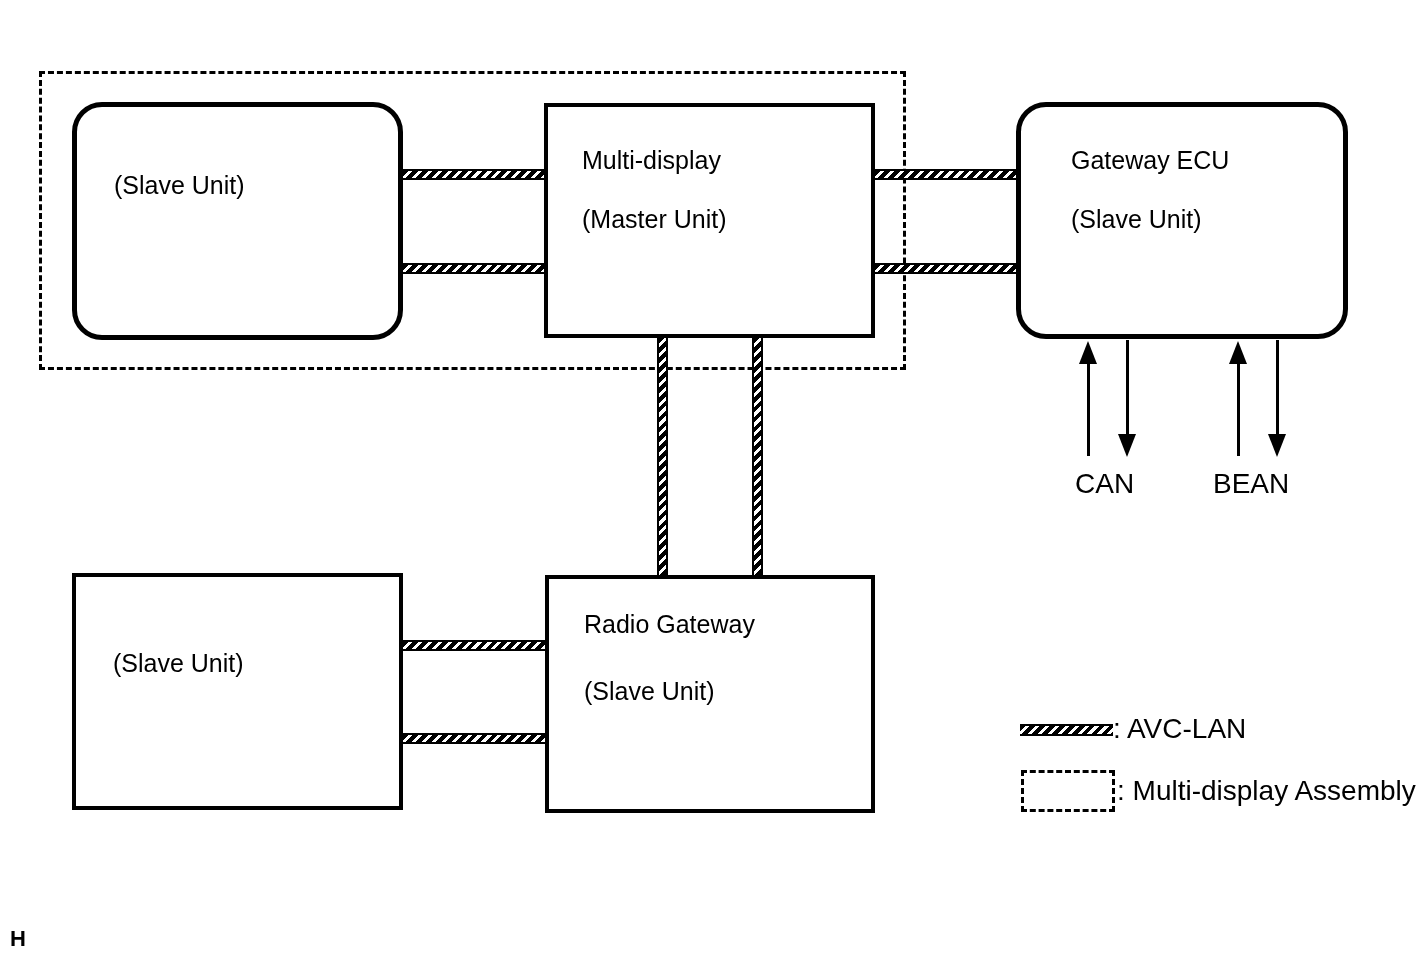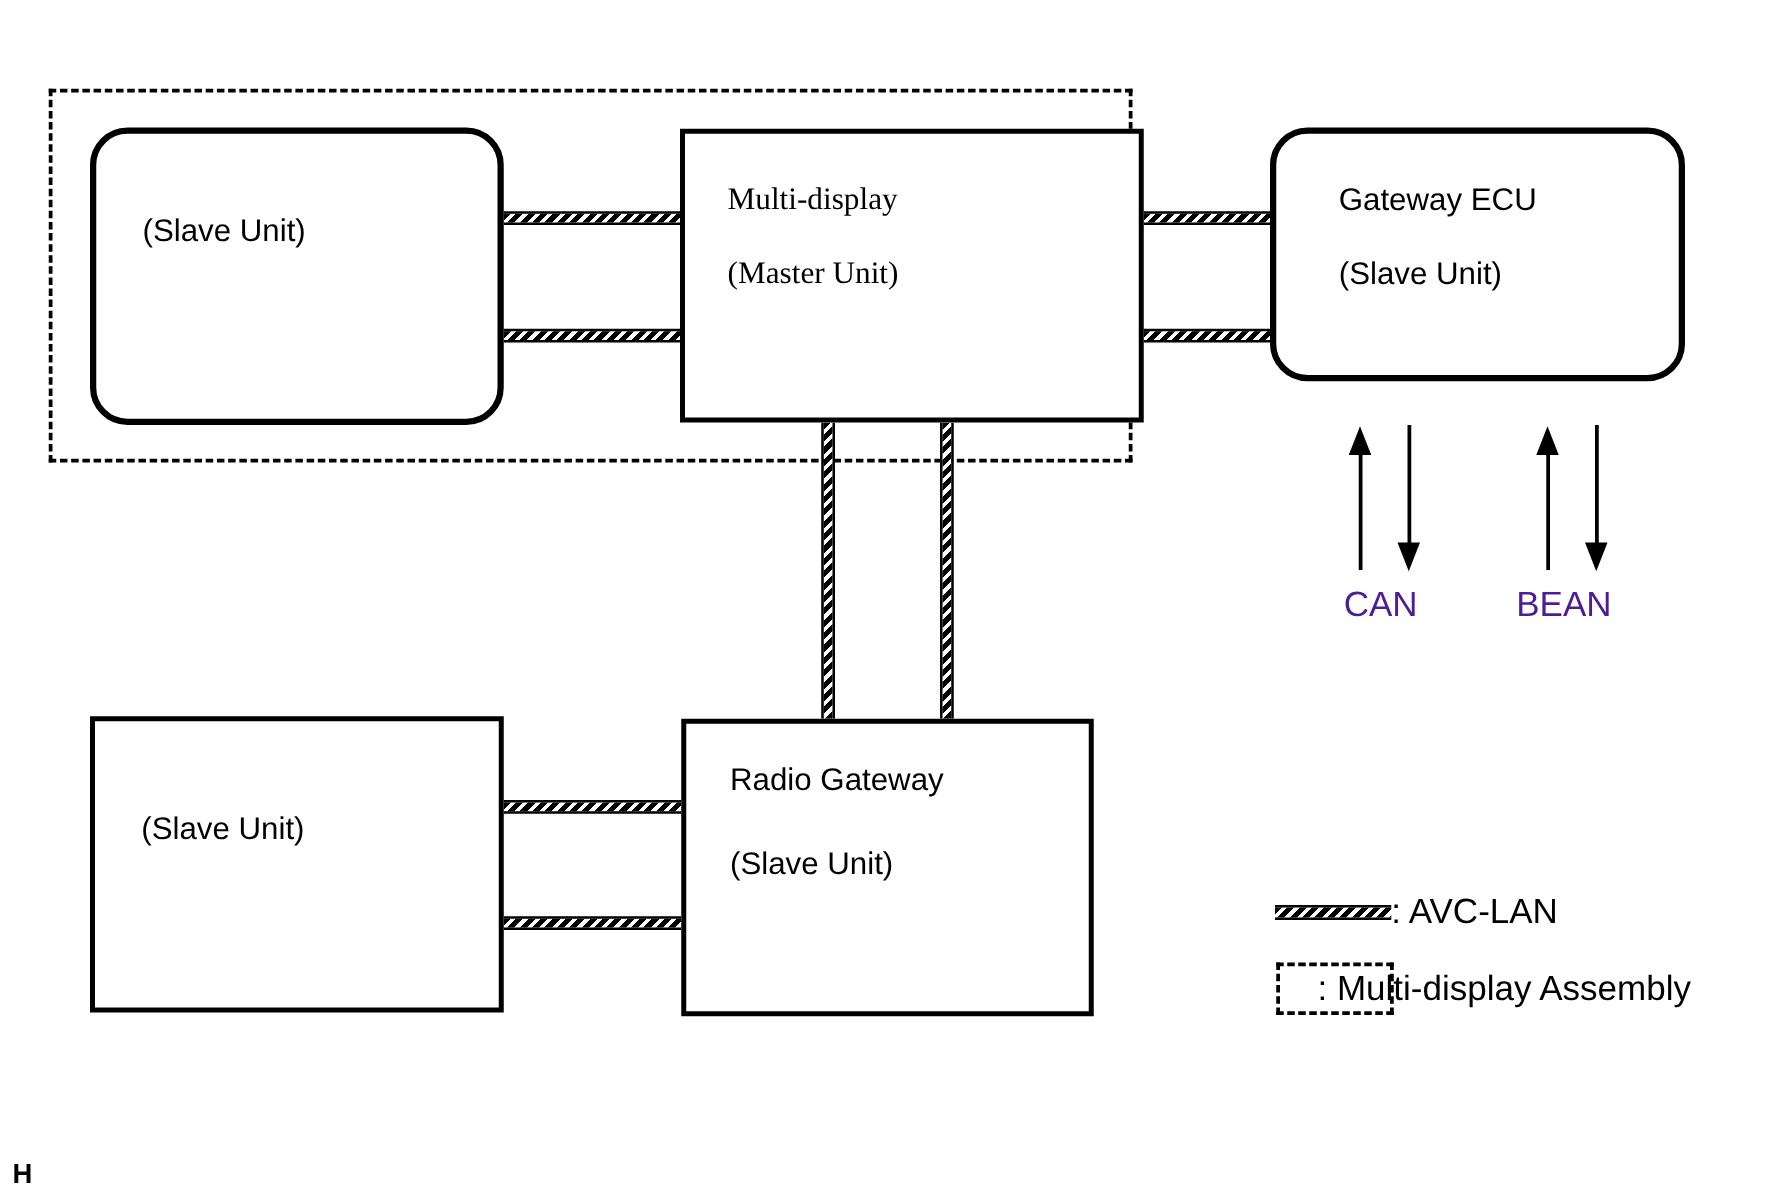--- a/index.html
+++ b/index.html
@@ -49,24 +49,24 @@
     color: #000;
   }
   .node.rounded { border-width: 5px; border-radius: 30px; }
 
   .node .title { font-weight: normal; }
   .node .subtitle { font-weight: normal; }
 
   #node-navigation { left: 72px; top: 102px; width: 331px; height: 238px; padding: 36px 10px 0 37px; }
   #node-navigation .subtitle { margin-top: 25px; }
 
-  #node-multidisplay { left: 544px; top: 103px; width: 371px; height: 235px; padding: 36px 10px 0 34px; font-family: Liberation Serif, serif; }
+  #node-multidisplay { left: 544px; top: 103px; width: 331px; height: 235px; padding: 36px 10px 0 34px; }
   #node-multidisplay .subtitle { margin-top: 25px; }
 
-  #node-gateway { left: 1016px; top: 102px; width: 332px; height: 203px; padding: 36px 10px 0 50px; }
+  #node-gateway { left: 1016px; top: 102px; width: 332px; height: 237px; padding: 36px 10px 0 50px; }
   #node-gateway .subtitle { margin-top: 25px; }
 
   #node-stereo { left: 72px; top: 573px; width: 331px; height: 237px; padding: 30px 10px 0 37px; }
   #node-stereo .title { max-width: 255px; }
   #node-stereo .subtitle { margin-top: 39px; }
 
   #node-radio { left: 545px; top: 575px; width: 330px; height: 238px; padding: 28px 10px 0 35px; }
   #node-radio .subtitle { margin-top: 33px; }
 
   
@@ -89,21 +89,21 @@
   }
   #arrow-can-up   { left: 1079px; top: 341px; height: 115px; }
   #arrow-can-down { left: 1118px; top: 340px; height: 117px; }
   #arrow-bean-up  { left: 1229px; top: 341px; height: 115px; }
   #arrow-bean-down{ left: 1268px; top: 340px; height: 117px; }
 
   .bus-label {
     position: absolute;
     font-size: 28px;
     line-height: 30px;
-    color: #4c1d95;
+    color: #000000;
   }
   #label-can  { left: 1075px; top: 469px; }
   #label-bean { left: 1213px; top: 469px; text-align: center; }
 
   
   .legend-hatch-swatch {
     position: absolute;
     left: 1020px; top: 724px;
     width: 93px; height: 12px;
     border-top: 2px solid #000;
@@ -118,21 +118,21 @@
     background: #ffffff;
   }
   .legend-text {
     position: absolute;
     font-size: 28px;
     line-height: 30px;
     color: #000;
     white-space: nowrap;
   }
   #legend-avc-text { left: 1113px; top: 714px; }
-  #legend-assembly-text { left: 1054px; top: 776px; }
+  #legend-assembly-text { left: 1117px; top: 776px; }
 
   .footer-mark {
     position: absolute;
     left: 10px; top: 926px;
     font-size: 22px;
     font-weight: bold;
     color: #000;
   }
 </style>
 </head>

